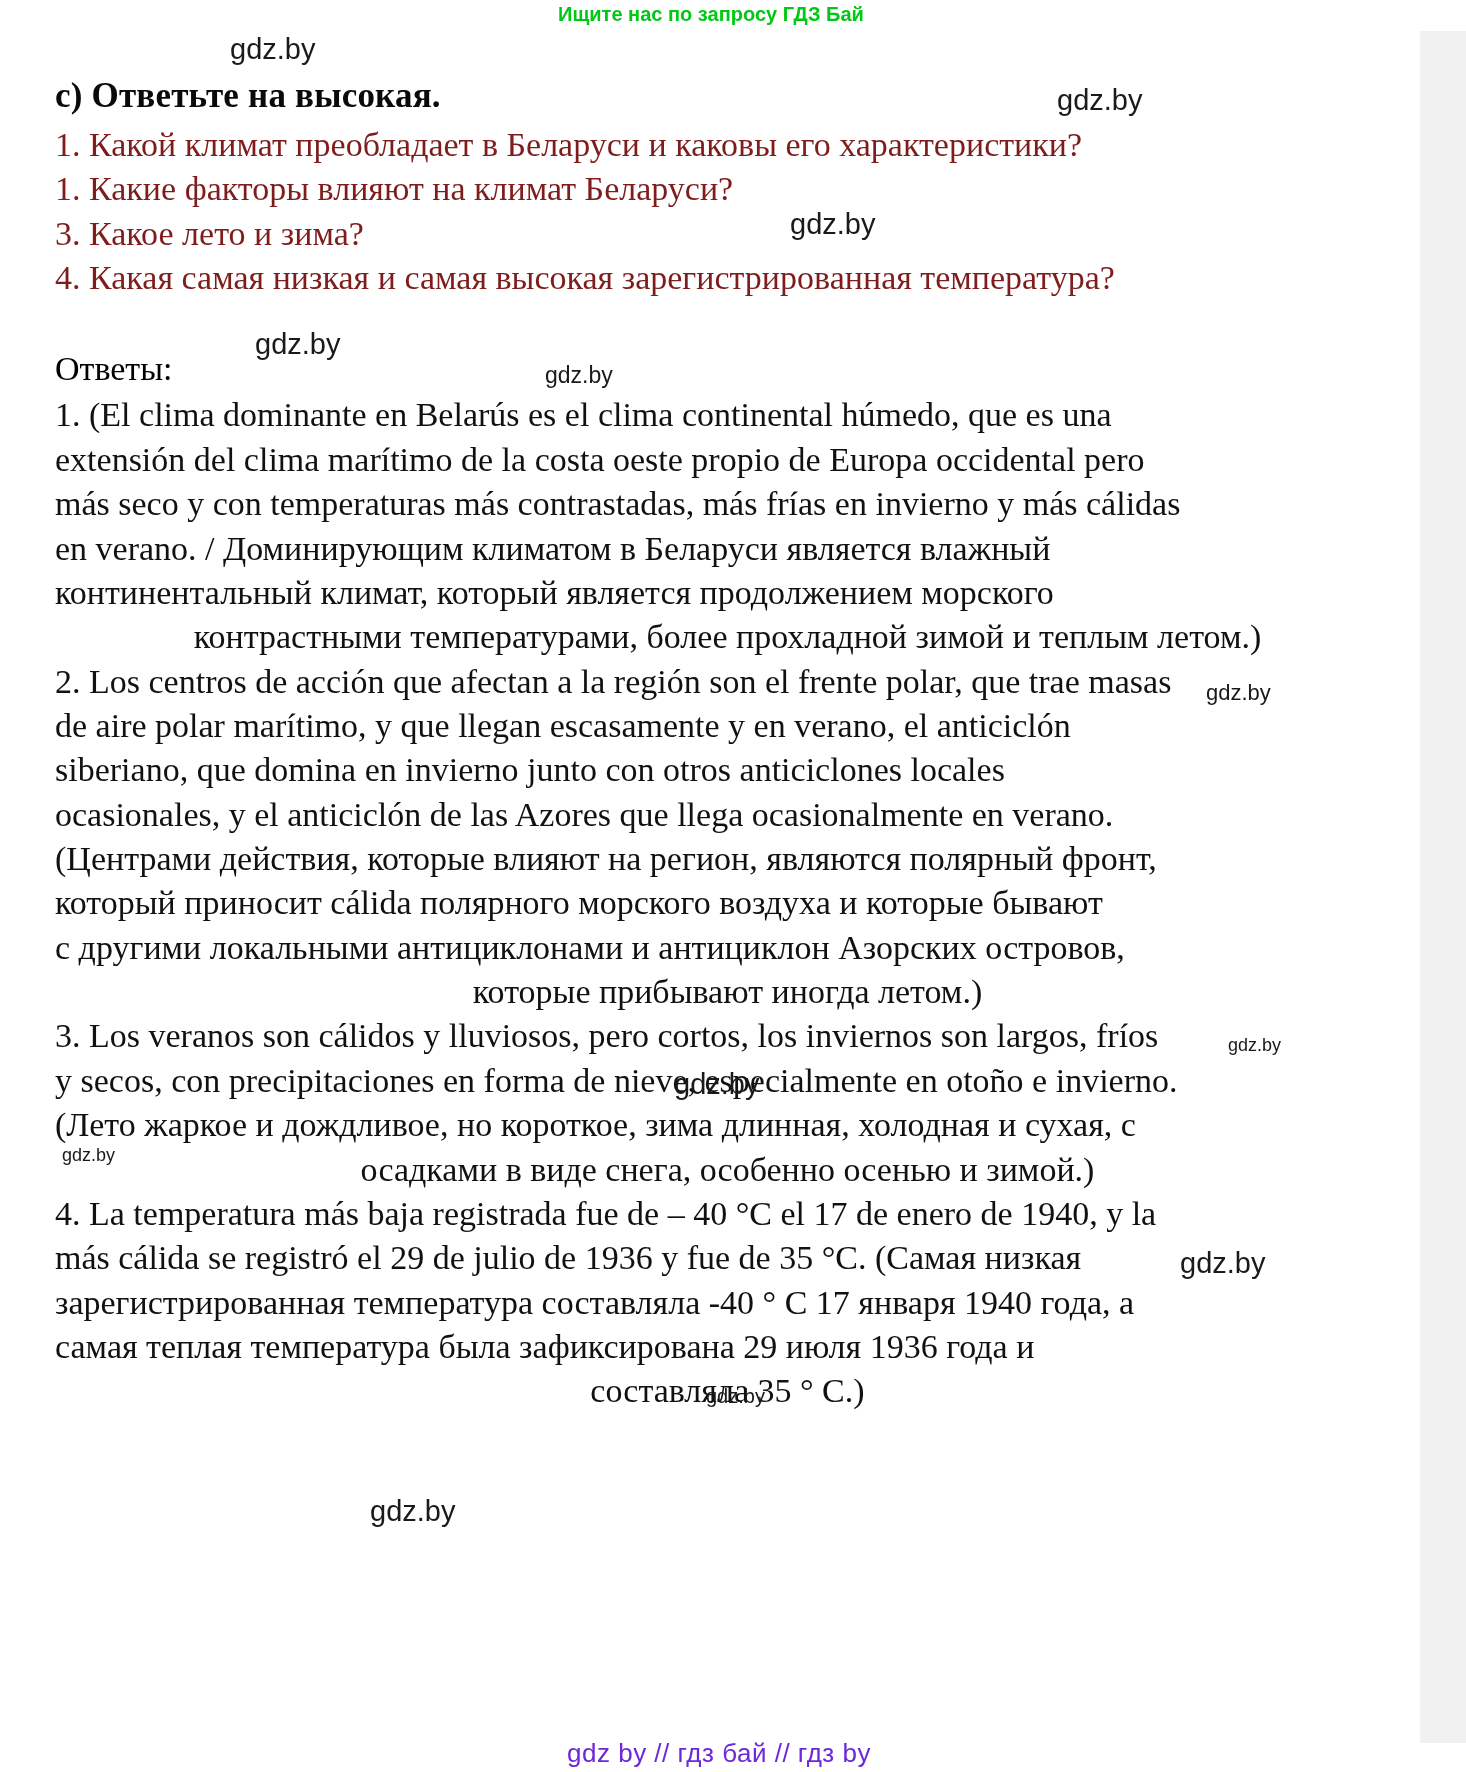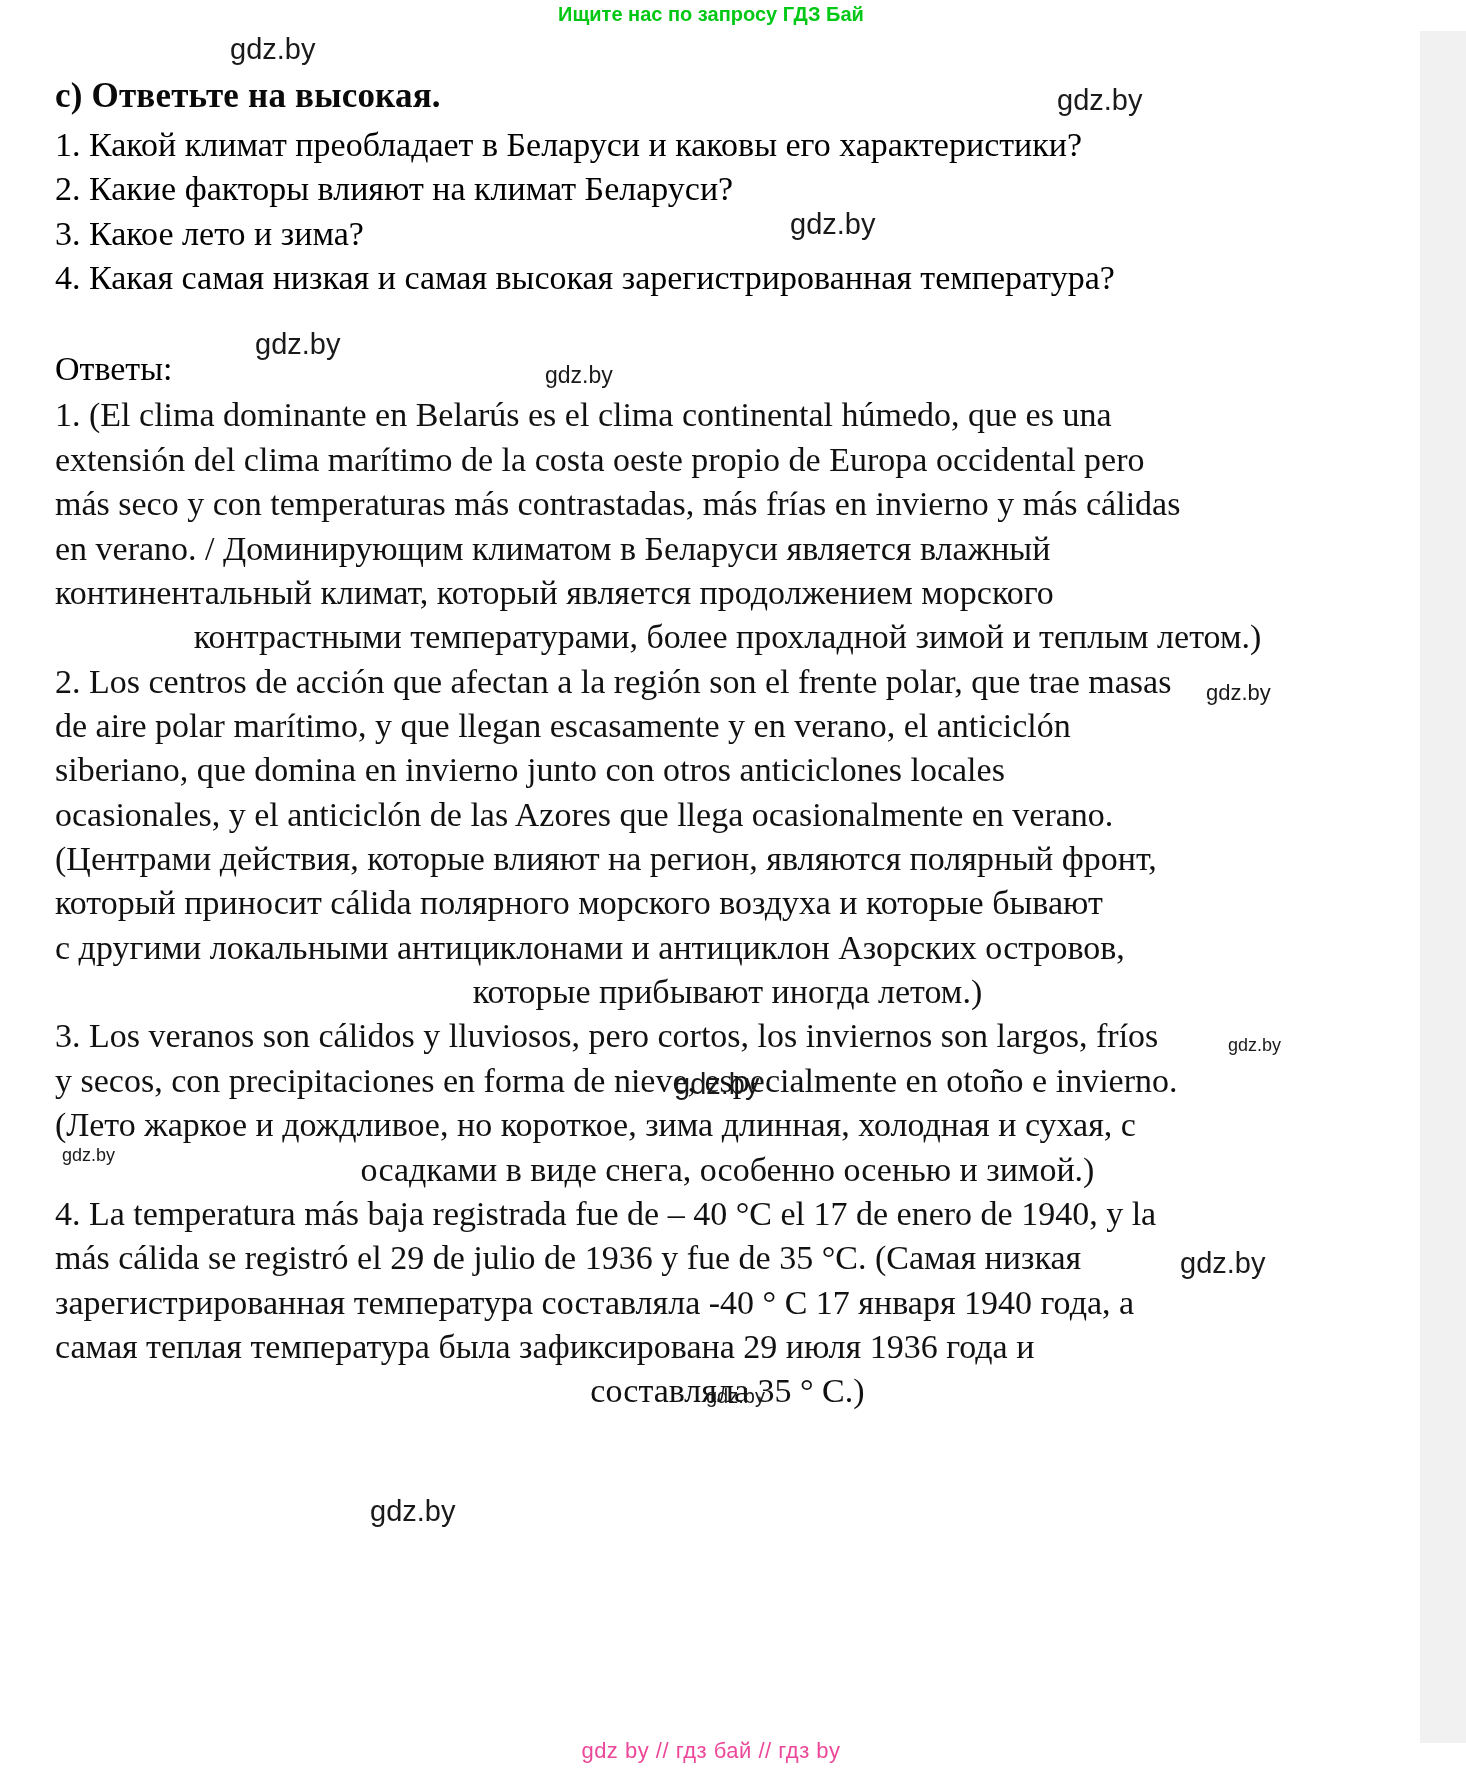--- a/index.html
+++ b/index.html
@@ -51,21 +51,21 @@
     font-weight: 700;
     font-size: 35px;
     line-height: 1.28;
     color: #0a0a0a;
     margin: 0 0 4px 0;
     letter-spacing: 0.2px;
   }
   .q-line {
     font-size: 34px;
     line-height: 1.31;
-    color: #000000;
+    color: #7f1d1d;
     margin: 0;
     white-space: nowrap;
   }
   .spacer-sm { height: 46px; }
   .answers-label {
     font-size: 34px;
     line-height: 1.31;
     color: #000000;
     margin: 0 0 2px 0;
   }
@@ -96,45 +96,45 @@
   .wm-7 { left: 1228px; top: 1035px; font-size: 18px; }
   .wm-8 { left: 674px;  top: 1068px; font-size: 29px; }
   .wm-9 { left: 62px;   top: 1145px; font-size: 18px; }
   .wm-10{ left: 1180px; top: 1247px; font-size: 29px; }
   .wm-11{ left: 706px;  top: 1385px; font-size: 20px; }
   .wm-12{ left: 370px;  top: 1495px; font-size: 29px; }
 
   
   .footer {
     position: absolute;
-    left: 0;
+    left: 8px;
     top: 1738px;
     width: 1422px;
     text-align: center;
     font-family: "Liberation Sans", "DejaVu Sans", sans-serif;
-    font-size: 22px;
-    color: #ec4899;
+    font-size: 26px;
+    color: #6d28d9;
     letter-spacing: 0.5px;
   }
 </style>
 </head>
 <body>
 
 <div class="page">
 
   <div class="gutter-strip"></div>
 
   <div class="promo-banner">Ищите нас по запросу ГДЗ Бай</div>
 
   <div class="content">
 
     <div class="heading">c) Ответьте на высокая.</div>
 
     <div class="q-line">1. Какой климат преобладает в Беларуси и каковы его характеристики?</div>
-    <div class="q-line">2. Какие факторы влияют на климат Беларуси?</div>
+    <div class="q-line">1. Какие факторы влияют на климат Беларуси?</div>
     <div class="q-line">3. Какое лето и зима?</div>
     <div class="q-line">4. Какая самая низкая и самая высокая зарегистрированная температура?</div>
 
     <div class="spacer-sm"></div>
 
     <div class="answers-label">Ответы:</div>
 
     <div>
       <div class="para">1. (El clima dominante en Belarús es el clima continental húmedo, que es una</div>
       <div class="para">extensión del clima marítimo de la costa oeste propio de Europa occidental pero</div>

